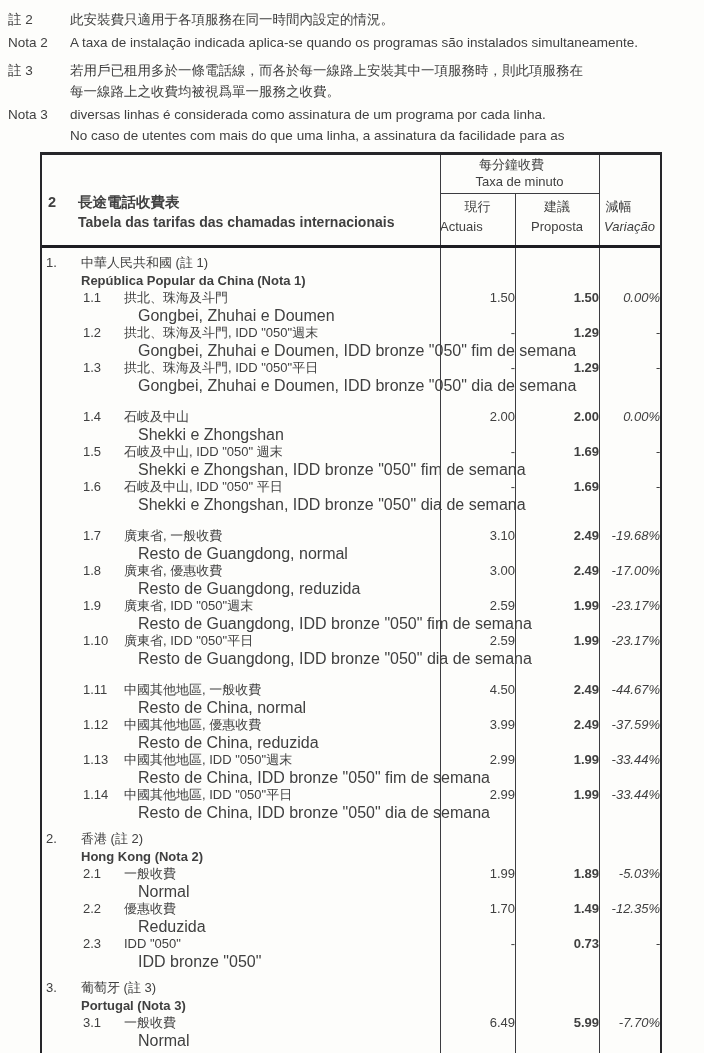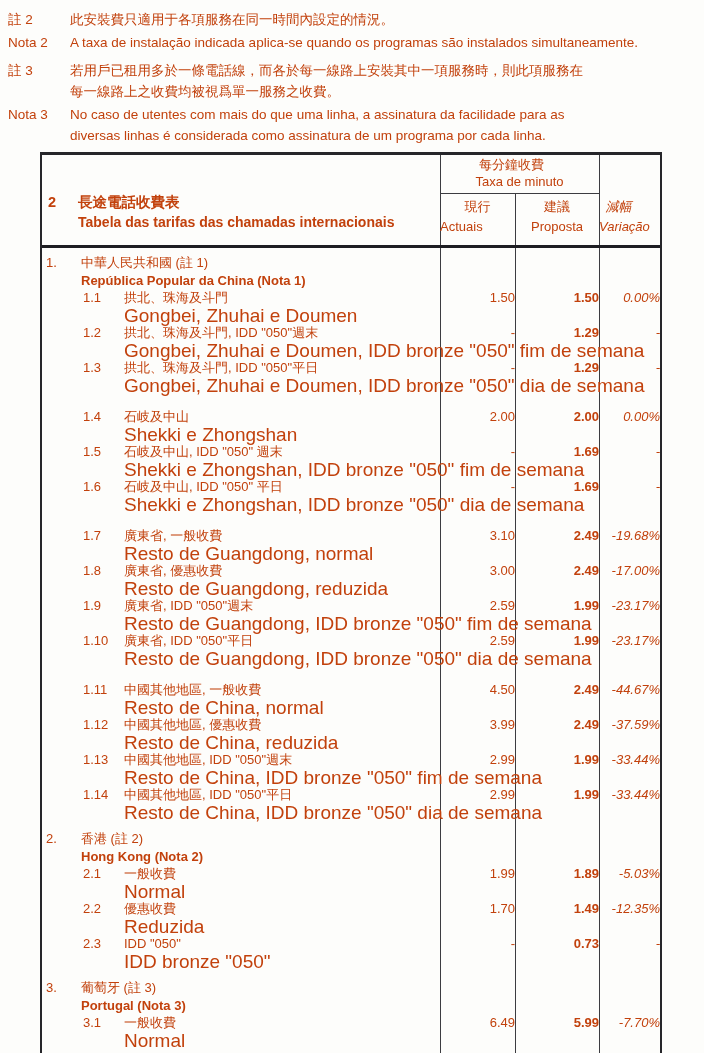--- a/index.html
+++ b/index.html
@@ -1,18 +1,18 @@
 <!DOCTYPE html>
 <html><head>
 <meta charset="utf-8">
 <style>
   html,body { margin:0; padding:0; background:#ffffff; }
   .page {
     position:relative; width:704px; height:1053px; overflow:hidden;
-    background:#fdfdfb; color:#c2410c;
+    background:#fdfdfb; color:#404040;
     font-family:"Liberation Sans","DejaVu Sans",sans-serif;
   }
   
   .notes { position:absolute; top:9px; left:8px; right:4px; }
   .note { display:flex; margin-bottom:2px; }
   .note:nth-child(even) { margin-bottom:7px; }
   .note-label { flex:0 0 62px; font-size:13.5px; line-height:21px; }
   .note-lines { flex:1; font-size:13.5px; line-height:21px; }
   
   .tariff-table {
@@ -21,43 +21,43 @@
   }
   .vline { position:absolute; top:0; bottom:0; width:1px; background:#3c3c40; }
   .v1 { left:398px; } .v2 { left:473px; top:38px; } .v3 { left:557px; }
   .thead { position:relative; height:90px; border-bottom:3px solid #1e1e22; }
   .thead .abs { position:absolute; font-size:13px; }
   .rate-zh   { left:390px; width:159px; top:1px;  text-align:center; }
   .rate-pt   { left:398px; width:159px; top:19px; text-align:center; }
   .rate-underline { position:absolute; left:398px; width:159px; top:38px; height:1px; background:#3c3c40; }
   .col-a-zh  { left:398px; width:75px; top:43px; text-align:center; }
   .col-p-zh  { left:473px; width:84px; top:43px; text-align:center; }
-  .col-v-zh  { left:557px; width:39px; top:43px; text-align:center; font-style:italic; }
+  .col-v-zh  { left:557px; width:39px; top:43px; text-align:center; }
   .col-a-pt  { left:398px; width:75px; top:64px; }
   .col-p-pt  { left:473px; width:84px; top:64px; text-align:center; }
-  .col-v-pt  { left:557px; width:61px; top:64px; font-style:italic; }
+  .col-v-pt  { left:557px; width:61px; top:64px; text-align:center; font-style:italic; }
   .tbl-number   { position:absolute; left:6px;  top:39px; font-weight:bold; font-size:14.5px; }
   .tbl-title-zh { position:absolute; left:36px; top:38px; font-weight:bold; font-size:14.5px; }
   .tbl-title-pt { position:absolute; left:36px; top:59px; font-weight:bold; font-size:14px; white-space:nowrap; }
   
   .tbody { position:relative; padding-top:6px; }
   .section:not(:first-child) { margin-top:9px; }
   .srow { display:flex; font-size:13px; line-height:17.5px; }
   .section-num { flex:0 0 35px; padding-left:4px; }
   .section-title-zh { white-space:nowrap; }
   .section-title-pt { padding-left:39px; font-weight:bold; font-size:13px; line-height:17.5px; white-space:nowrap; }
   .item.gap { margin-top:14px; }
   .item-line1 { display:grid; grid-template-columns:398px 75px 84px 61px; font-size:13px; line-height:17.5px; }
   .label-cell { display:flex; padding-left:41px; }
   .item-num { flex:0 0 41px; }
   .item-zh { white-space:nowrap; }
   .val { text-align:right; }
   .val.proposed { font-weight:bold; }
   .val.variation { font-style:italic; }
-  .item-line2 { padding-left:82px; font-size:19px; line-height:17.5px; white-space:nowrap; }
+  .item-line2 { padding-left:82px; font-size:16px; line-height:17.5px; white-space:nowrap;margin-left:14px; }
 </style>
 </head>
 <body>
 
 <div class="page">
 
   <div class="notes">
       <div class="note">
         <span class="note-label">註 2</span>
         <div class="note-lines">
@@ -73,22 +73,22 @@
       <div class="note">
         <span class="note-label">註 3</span>
         <div class="note-lines">
           <div>若用戶已租用多於一條電話線，而各於每一線路上安裝其中一項服務時，則此項服務在</div>
           <div>每一線路上之收費均被視爲單一服務之收費。</div>
         </div>
       </div>
       <div class="note">
         <span class="note-label">Nota 3</span>
         <div class="note-lines">
+          <div>diversas linhas é considerada como assinatura de um programa  por cada linha.</div>
           <div>No caso de utentes com mais do que uma linha, a assinatura da facilidade para as</div>
-          <div>diversas linhas é considerada como assinatura de um programa  por cada linha.</div>
         </div>
       </div>
     </div>
 
   <div class="tariff-table">
     <div class="vline v1"></div>
     <div class="vline v2"></div>
     <div class="vline v3"></div>
 
     <div class="thead">

